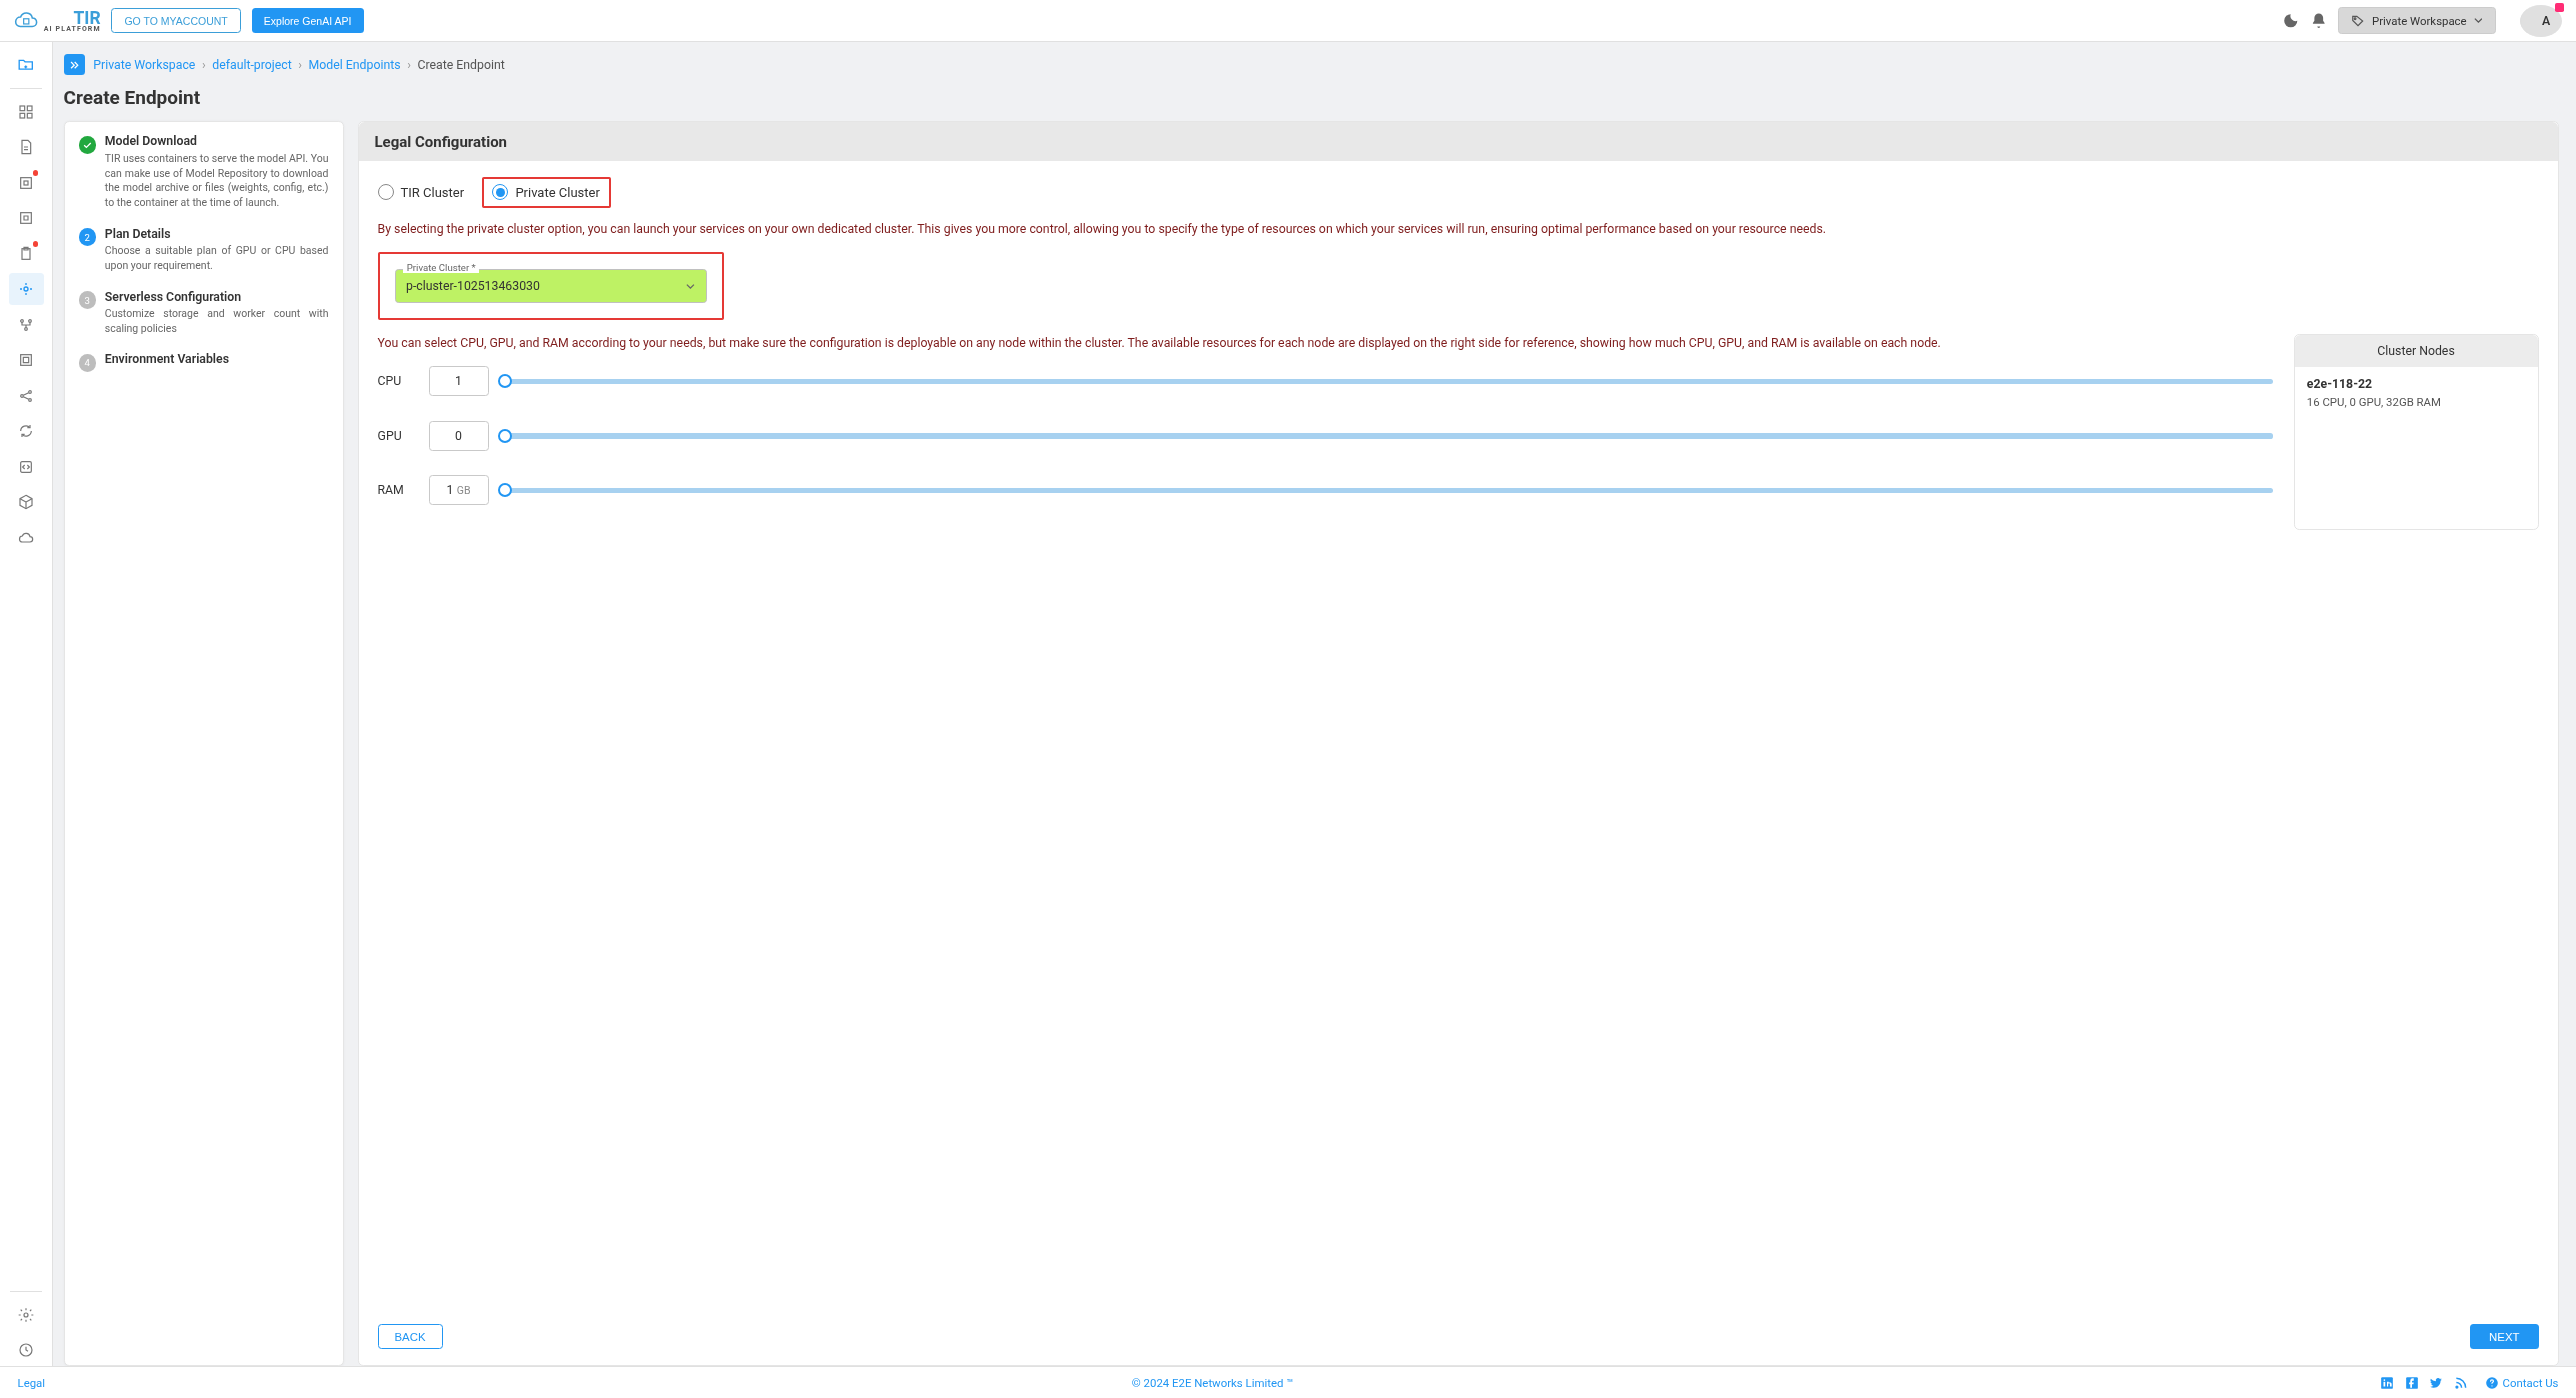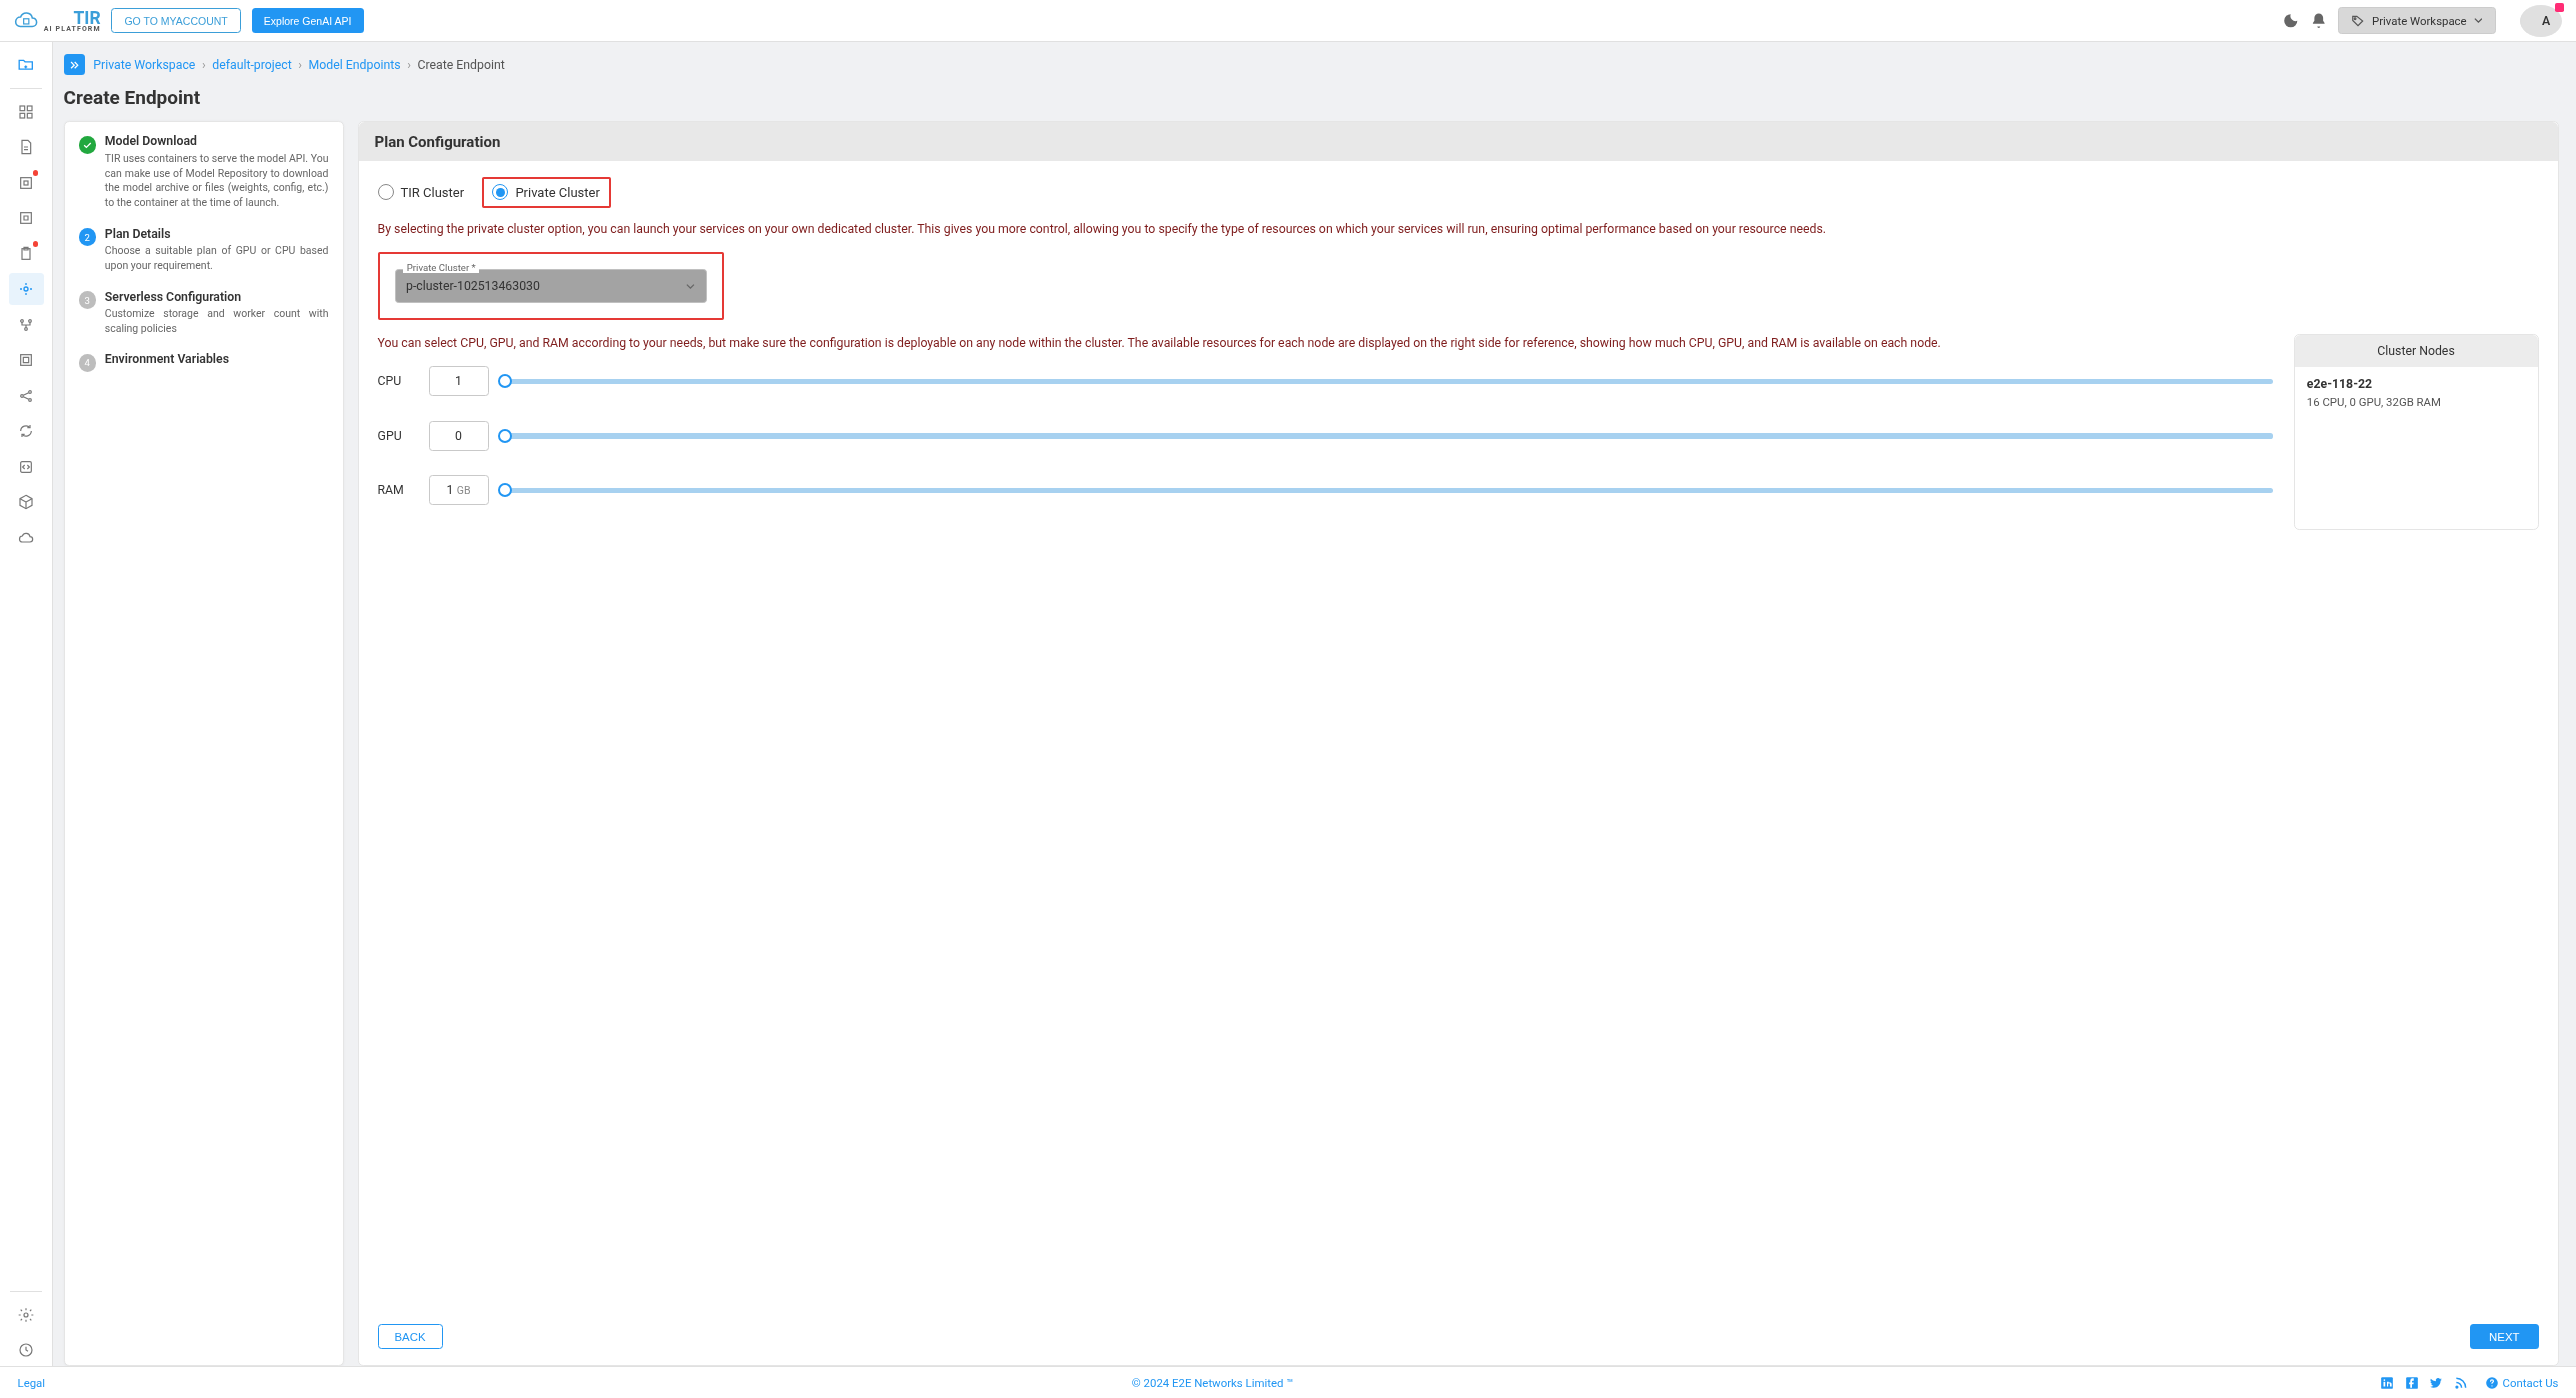--- a/index.html
+++ b/index.html
@@ -59,21 +59,21 @@
 .radio-opt.highlighted { border: 2.6px solid #e53935; padding: 5.3px 8.8px; border-radius: 1.8px; }
 .radio-circle { width: 16px; height: 16px; border-radius: 50%; border: 1.8px solid #888; display: flex; align-items: center; justify-content: center; }
 .radio-circle.checked { border-color: #2196f3; }
 .radio-circle.checked::after { content:''; width: 8.8px; height: 8.8px; background: #2196f3; border-radius: 50%; }
 
 .info-text { font-size: 12.3px; color: #7f1d1d; line-height: 1.5; margin-bottom: 14px; }
 
 .dropdown-highlighted { border: 2.6px solid #e53935; padding: 15px; border-radius: 1.8px; width: 346px; margin-bottom: 14px; }
 .dropdown-box { position: relative; }
 .dropdown-box .field-label { background:#fff; }
-.dropdown-inner { display:flex; justify-content:space-between; align-items:center; padding:8.8px 10.5px; border:0.9px solid #c0c0c0; background:#a3a3a3; border-radius:3.5px; cursor:pointer; font-size:12.3px; }
+.dropdown-inner { display:flex; justify-content:space-between; align-items:center; padding:8.8px 10.5px; border:0.9px solid #c0c0c0; background:#bef264; border-radius:3.5px; cursor:pointer; font-size:12.3px; }
 
 .resource-row-wrap { display:flex; gap: 21px; }
 .resource-controls { flex:1; }
 .slider-row { display: flex; align-items: center; gap: 16px; margin-bottom: 24.5px; }
 .slider-label { width: 35px; font-size: 12.3px; font-weight:400; }
 .num-input { width: 60px; height: 30px; border: 0.9px solid #c9c9c9; border-radius: 3.5px; text-align: center; font-size: 12.3px; display:flex; align-items:center; justify-content:center; gap:3.5px; }
 .num-input .unit { color:#888; font-size:10.5px; }
 .slider { flex: 1; position: relative; height: 5.3px; background: #a7d1f0; border-radius: 2.6px; cursor:pointer; }
 .slider-thumb { position: absolute; left: 0; top: 50%; transform: translate(-50%,-50%); width: 14px; height: 14px; border-radius: 50%; background: #fff; border: 2.6px solid #2196f3; }
 
@@ -294,21 +294,21 @@
         </div>
         <div class="step">
           <div class="step-badge pending">4</div>
           <div>
             <div class="step-title">Environment Variables</div>
           </div>
         </div>
       </div>
 
       <div class="config-panel">
-        <div class="panel-header">Plan Configuration</div>
+        <div class="panel-header">Legal Configuration</div>
         <div class="panel-body">
           <div class="radio-row">
             <label class="radio-opt">
               <span class="radio-circle"></span>
               <span>TIR Cluster</span>
             </label>
             <label class="radio-opt highlighted">
               <span class="radio-circle checked"></span>
               <span>Private Cluster</span>
             </label>

